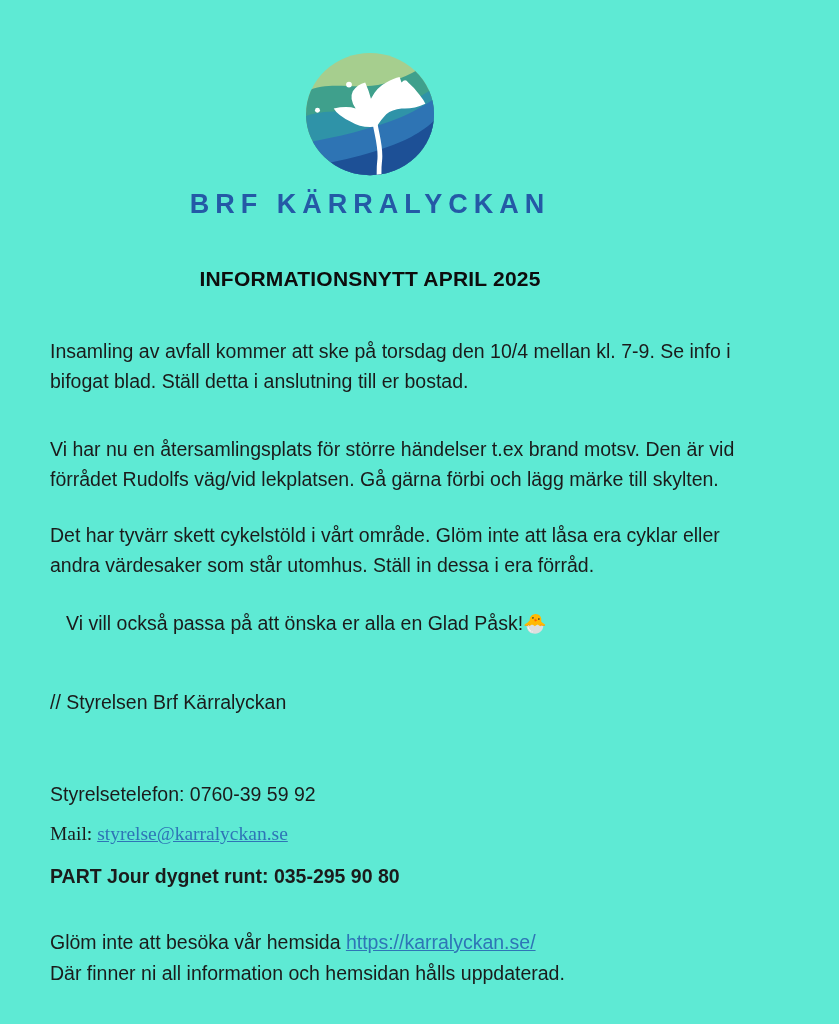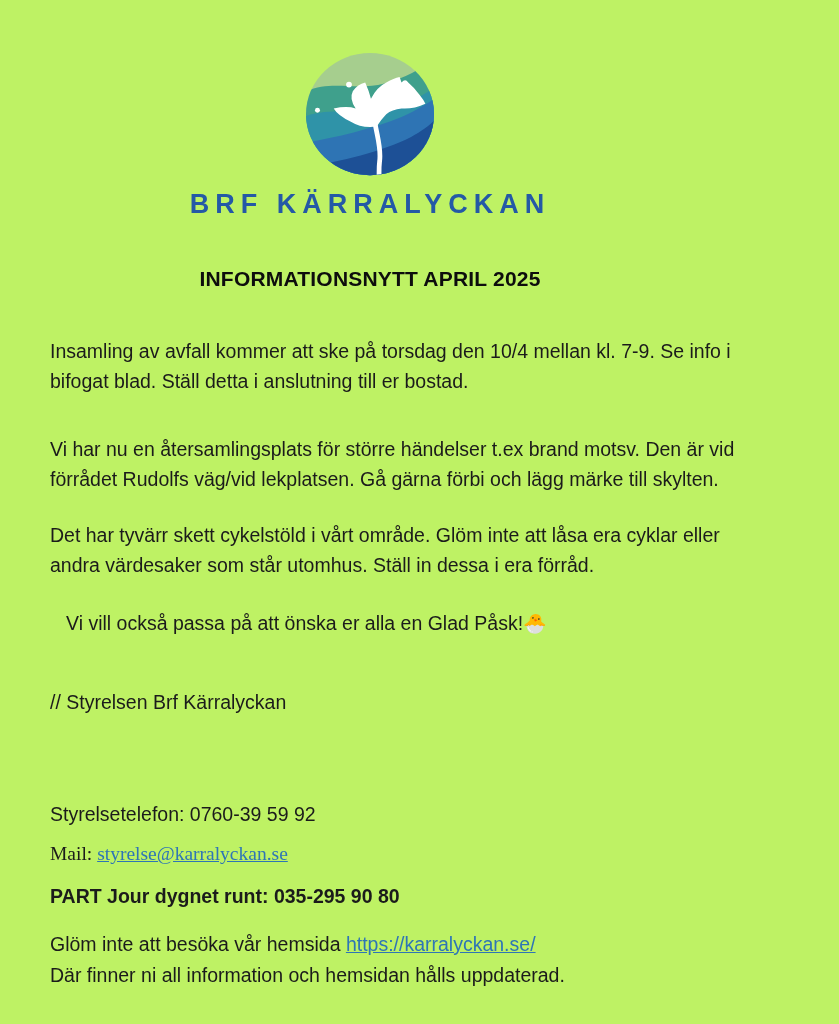--- a/index.html
+++ b/index.html
@@ -1,21 +1,21 @@
 <!DOCTYPE html>
 <html><head>
 <meta charset="utf-8">
 <style>
   * { margin: 0; padding: 0; box-sizing: border-box; }
   html, body { background: #ffffff; }
   .page {
     position: relative;
     width: 839px;
     height: 1024px;
-    background: #bef264;
+    background: #5eead4;
     overflow: hidden;
     font-family: "Liberation Sans", sans-serif;
     color: #1b1b1b;
   }
   .header {
     width: 640px;
     margin: 53px 0 0 50px;
     text-align: center;
   }
   .logo { width: 134px; height: 128px; display: inline-block; }
@@ -43,24 +43,24 @@
     width: 745px;
     font-size: 19.5px;
     line-height: 30px;
   }
   .para { white-space: pre-line; }
   .p1 { margin-top: 40px; }
   .p2 { margin-top: 38px; }
   .p3 { margin-top: 26px; }
   .p4 { margin-top: 28px; margin-left: 16px; }
   .sig { margin-top: 48px; }
-  .contact1 { margin-top: 82px; }
+  .contact1 { margin-top: 62px; }
   .contact2 { margin-top: 10px; font-family: Liberation Serif, serif; }
   .contact3 { margin-top: 12px; font-weight: bold; }
-  .footer { margin-top: 18px; line-height: 31px; }
+  .footer { margin-top: 36px; line-height: 31px; }
   a.doc-link {
     color: #2e75b6;
     text-decoration: underline;
     cursor: pointer;
   }
   .emoji { font-size: 19px; letter-spacing: 0; }
 </style>
 </head>
 <body>
 

